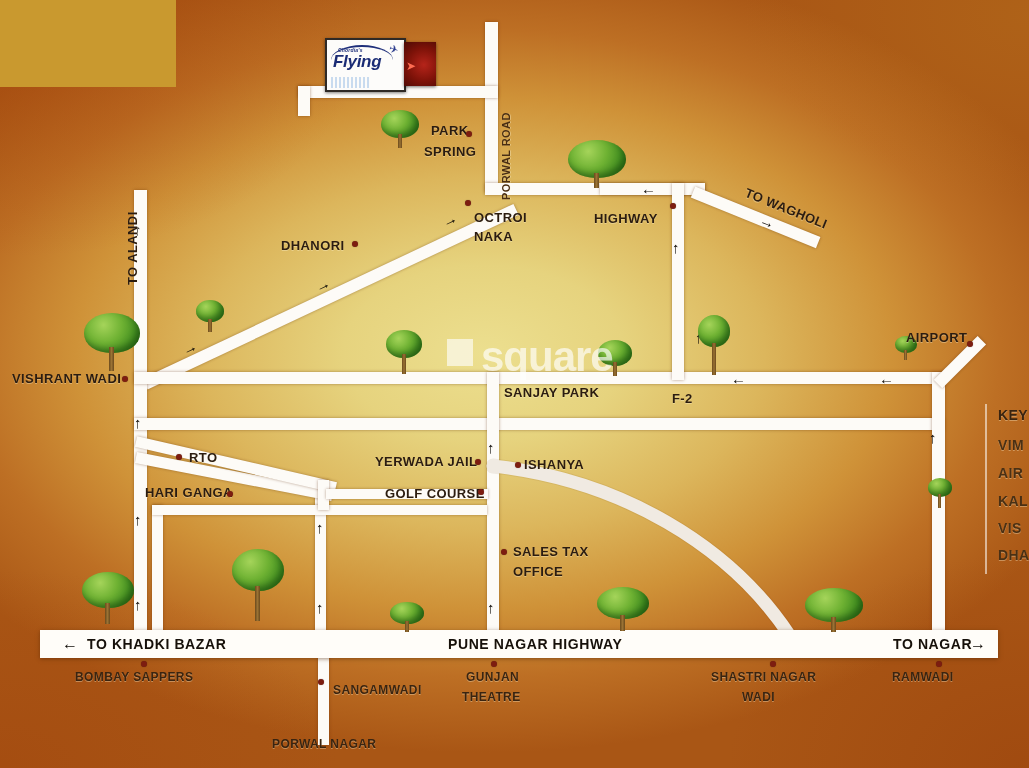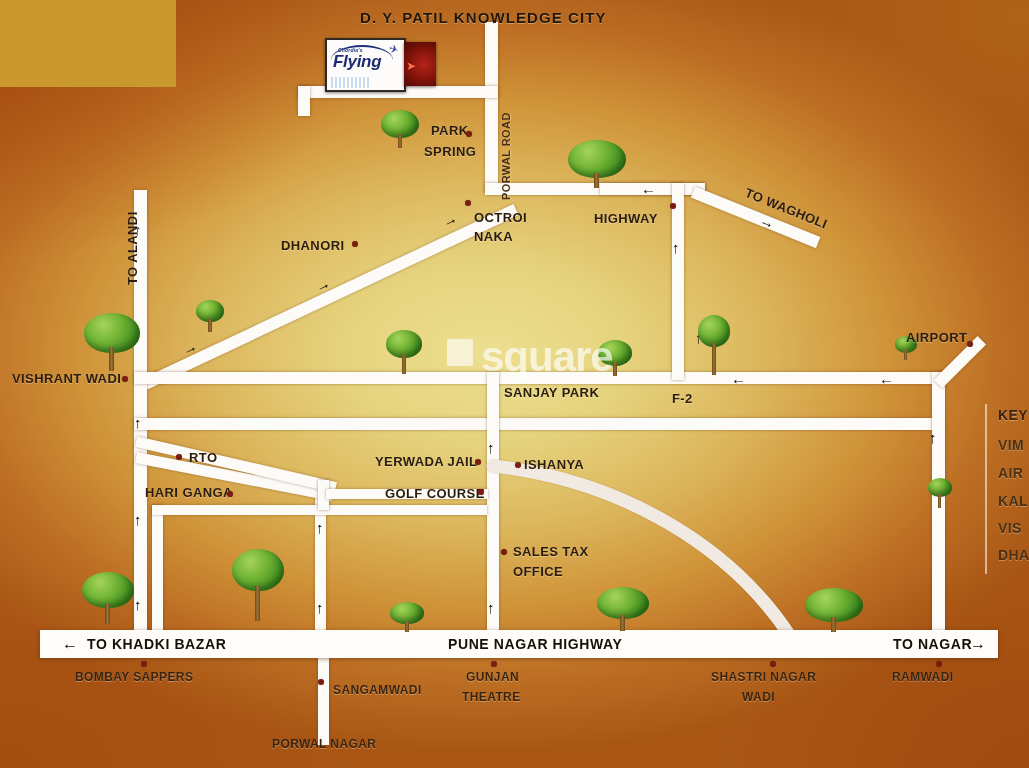--- a/index.html
+++ b/index.html
@@ -212,21 +212,20 @@
   </div>
   <div class="tree" style="left:597px;top:587px;width:52px;height:44px;">
     <div class="crown" style="width:52px;height:32px;"></div>
     <div class="trunk" style="left:23px;top:28px;width:5px;height:16px;"></div>
   </div>
   <div class="tree" style="left:805px;top:588px;width:58px;height:44px;">
     <div class="crown" style="width:58px;height:34px;"></div>
     <div class="trunk" style="left:26px;top:29px;width:5px;height:15px;"></div>
   </div>
 
-  <div class="lbl" style="left:360px;top:10px;font-size:15px;letter-spacing:1.1px;color:#231609;">D. Y. PATIL KNOWLEDGE CITY</div>
 
   <div id="logo-board">
     <div class="swoosh"></div>
     <div class="script">Chordia's</div>
     <div class="flying">Flying</div>
     <div class="waves"></div>
     <div class="heights">HEIGHTS</div>
     <div class="plane">✈</div>
   </div>
   <div id="logo-red">

